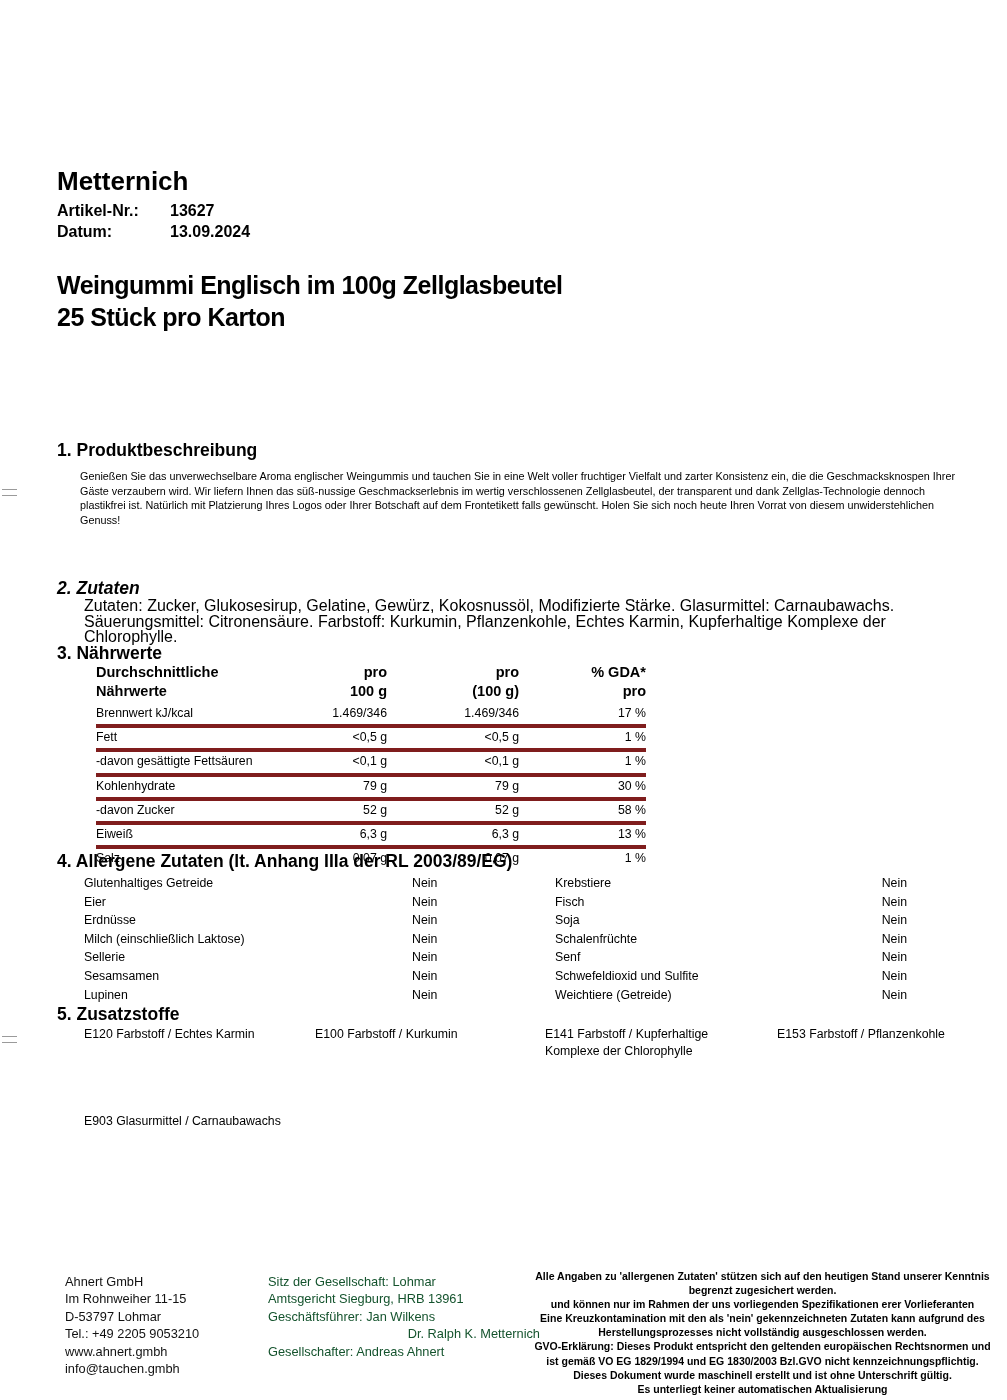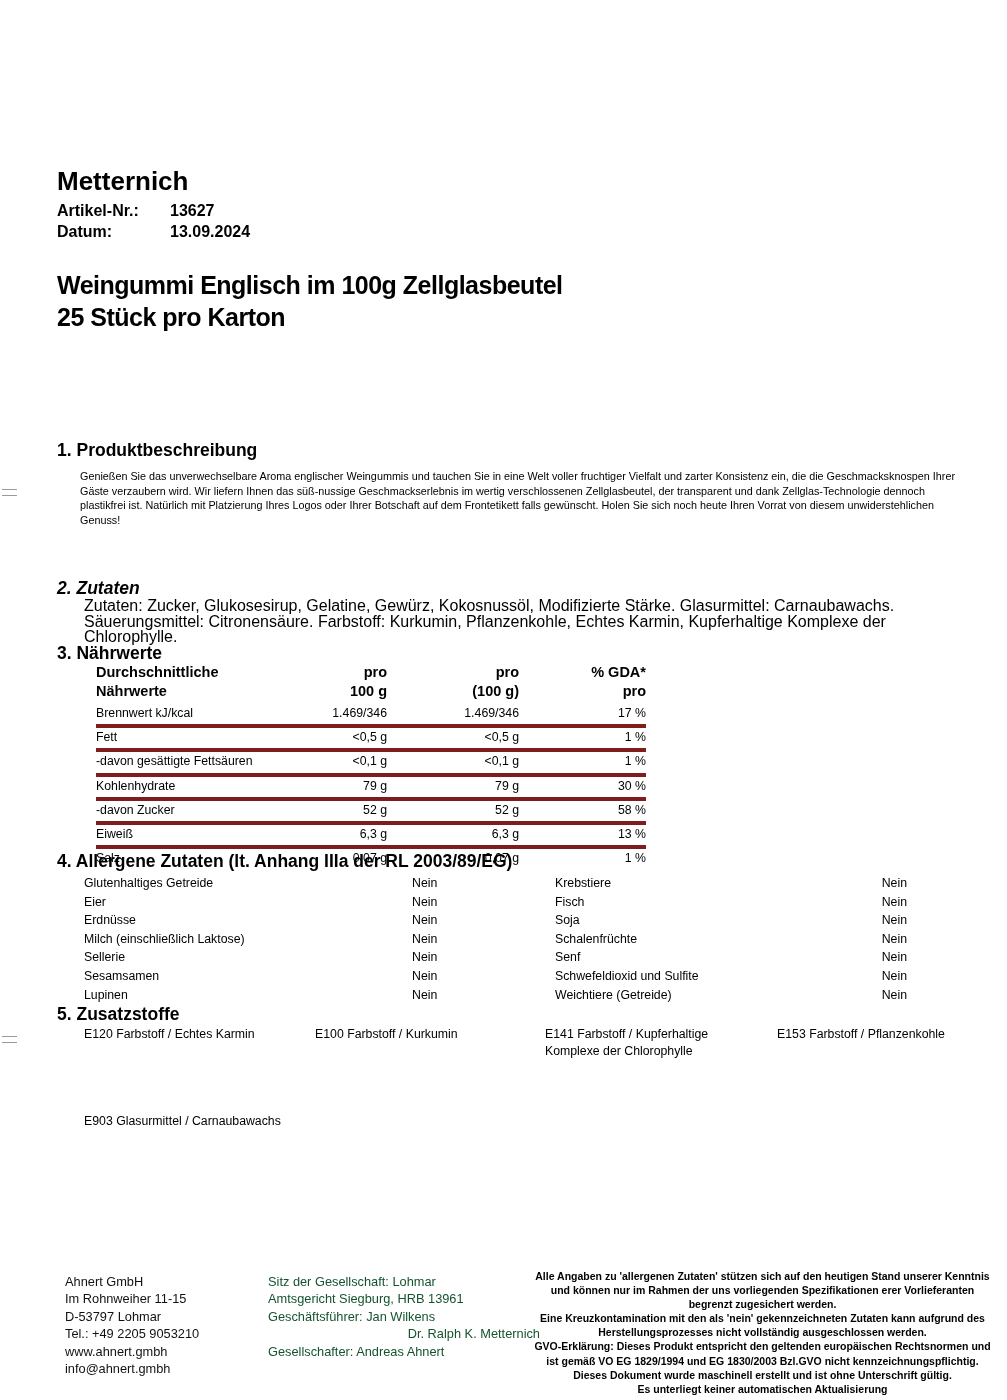--- a/index.html
+++ b/index.html
@@ -205,33 +205,33 @@
   <div class="additive-row2">
     <div class="additive">E903 Glasurmittel / Carnaubawachs</div>
   </div>
 
   <div class="foot-address">
     <div>Ahnert GmbH</div>
     <div>Im Rohnweiher 11-15</div>
     <div>D-53797 Lohmar</div>
     <div>Tel.: +49 2205 9053210</div>
     <div>www.ahnert.gmbh</div>
-    <div>info@ahnert.gmbh</div>
+    <div>info@tauchen.gmbh</div>
   </div>
   <div class="foot-company">
     <div>Sitz der Gesellschaft: Lohmar</div>
     <div>Amtsgericht Siegburg, HRB 13961</div>
     <div>Geschäftsführer: Jan Wilkens</div>
     <div class="indent-right">Dr. Ralph K. Metternich</div>
     <div>Gesellschafter: Andreas Ahnert</div>
   </div>
   <div class="foot-legal">
     <div>Alle Angaben zu 'allergenen Zutaten' stützen sich auf den heutigen Stand unserer Kenntnis</div>
+    <div>begrenzt zugesichert werden.</div>
     <div>und können nur im Rahmen der uns vorliegenden Spezifikationen erer Vorlieferanten</div>
-    <div>begrenzt zugesichert werden.</div>
     <div>Eine Kreuzkontamination mit den als 'nein' gekennzeichneten Zutaten kann aufgrund des</div>
     <div>Herstellungsprozesses nicht vollständig ausgeschlossen werden.</div>
     <div>GVO-Erklärung: Dieses Produkt entspricht den geltenden europäischen Rechtsnormen und</div>
     <div>ist gemäß VO EG 1829/1994 und EG 1830/2003 Bzl.GVO nicht kennzeichnungspflichtig.</div>
     <div>Dieses Dokument wurde maschinell erstellt und ist ohne Unterschrift gültig.</div>
     <div>Es unterliegt keiner automatischen Aktualisierung</div>
   </div>
 
 </div>
 

